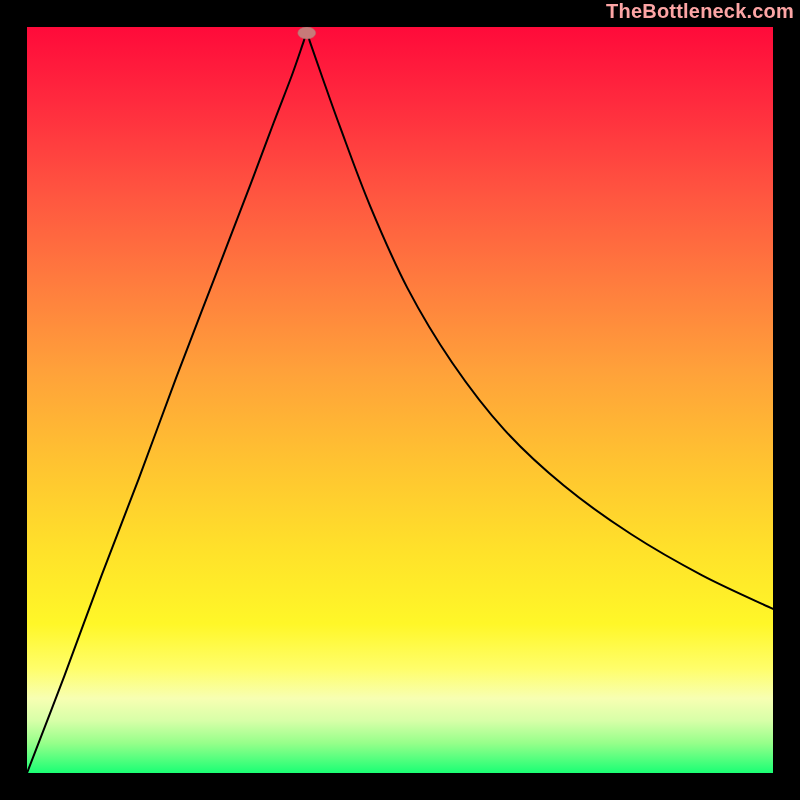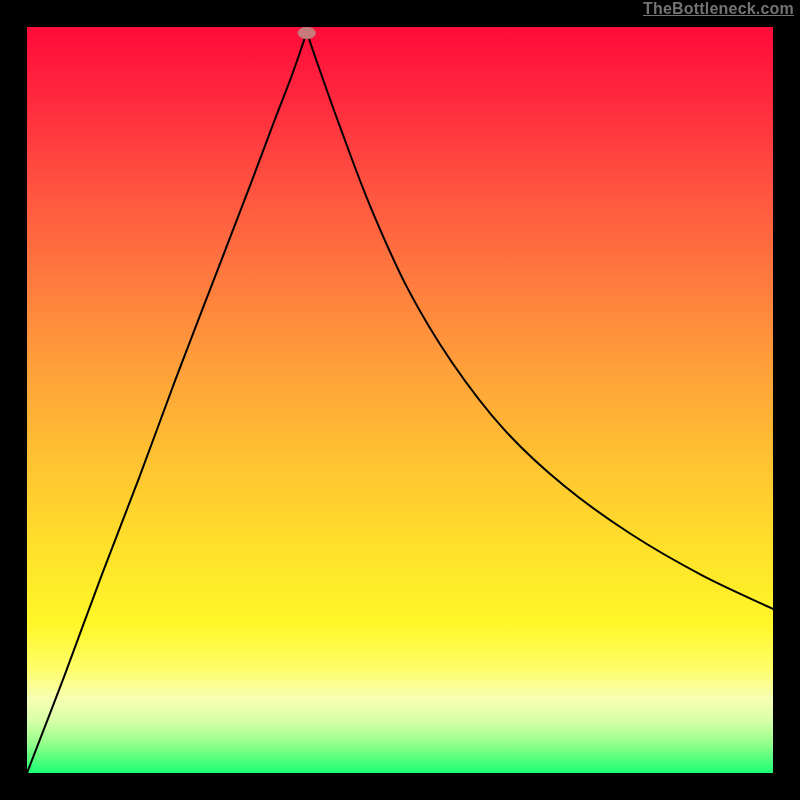--- a/index.html
+++ b/index.html
@@ -14,27 +14,26 @@
   .frame {
     position: relative;
     width: 800px;
     height: 800px;
     background: #000;
   }
   .watermark {
     position: absolute;
     top: 0;
     right: 6px;
-    color: #737373;
-    font-size: 16px;
+    color: #fca5a5;
+    font-size: 20px;
     font-weight: 600;
     letter-spacing: 0.2px;
     z-index: 5;
     user-select: none;
-    text-decoration: underline;
   }
   .plot-bg {
     position: absolute;
     left: 27px;
     top: 27px;
     width: 746px; 
     height: 746px;
     background: linear-gradient(
       to bottom,
       #ff0a3a 0%,

